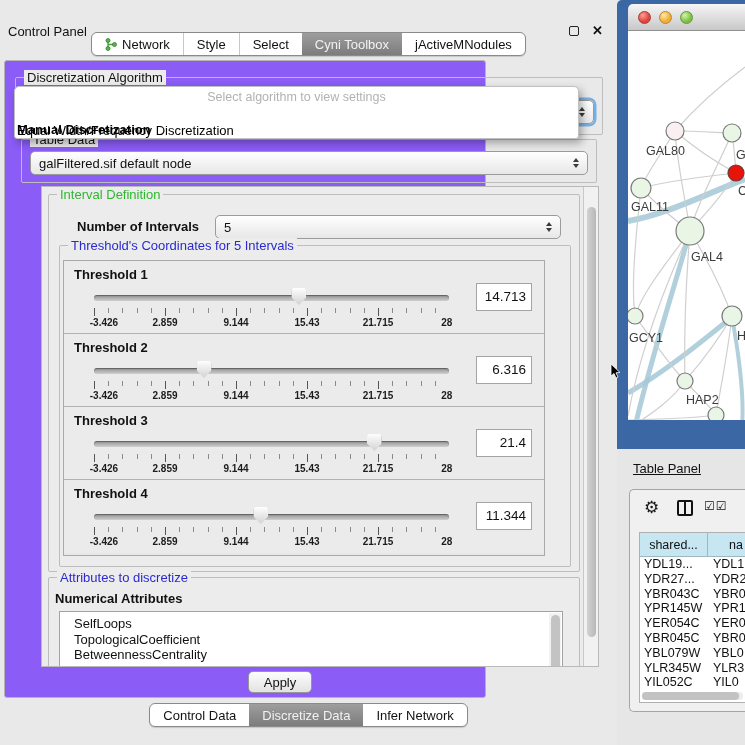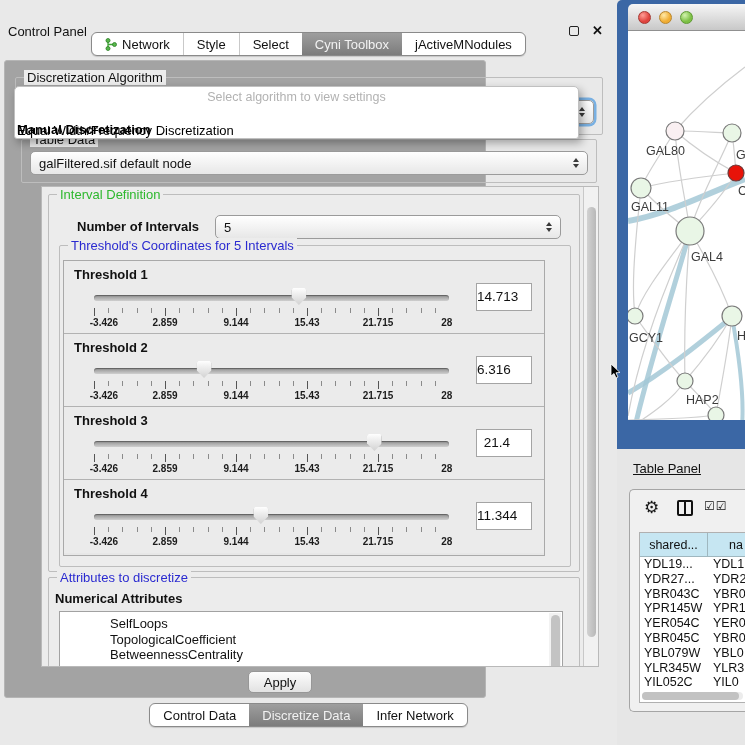--- a/index.html
+++ b/index.html
@@ -16,21 +16,21 @@
 
   .seg-wrap { position:absolute; left:0; width:617px; display:flex; justify-content:center; }
   .seg { display:inline-flex; height:24px; border:1px solid #8a8a8a; border-radius:6px; background:#fff; overflow:hidden; box-shadow:0 1px 1px rgba(0,0,0,.15); }
   .seg > div { display:flex; align-items:center; gap:5px; padding:0 13px; font-size:13px; color:#111; border-left:1px solid #c9c9c9; }
   .seg > div:first-child { border-left:none; }
   .seg > div.sel { background:linear-gradient(#9e9e9e,#7c7c7c); color:#f2f2f2; border-left:none; }
   .seg > div.sel + div { border-left:none; }
   .cp-tabs { top:32px; }
   .cp-bottom-tabs { top:703px; }
 
-  .cp-main { position:absolute; left:4px; top:60px; width:482px; height:638px; background:#a3a3a3; border:1px solid #b5b5b5; border-radius:3px; }
+  .cp-main { position:absolute; left:4px; top:60px; width:482px; height:638px; background:#8b5cf6; border:1px solid #b5b5b5; border-radius:3px; }
 
   .group { position:absolute; border:1px solid #bdbdbd; border-radius:2px; }
   .glabel { position:absolute; top:-8px; left:8px; padding:0 3px; background:#ececec; font-size:13px; color:#111; white-space:nowrap; }
   .glabel.green { color:#2eb82e; }
   .glabel.blue { color:#2a2ad0; }
 
   .combo { position:absolute; display:flex; align-items:center; height:24px; padding:0 8px;
            border:1px solid #9b9b9b; border-radius:5px; background:linear-gradient(#ffffff,#e7e7e7);
            font-size:13px; color:#111; }
   .spinner { margin-left:auto; display:flex; flex-direction:column; align-items:center; gap:2px; }
@@ -69,25 +69,25 @@
            clip-path:polygon(12% 0,88% 0,100% 15%,100% 55%,50% 100%,0 55%,0 15%); }
   .ticks-minor { position:absolute; left:0; top:21px; width:100%; height:5px;
            background:repeating-linear-gradient(90deg,#8a8a8a 0,#8a8a8a 1px,transparent 1px,transparent 4%); }
   .ticks-major { position:absolute; left:0; top:21px; width:100%; height:8px;
            background:repeating-linear-gradient(90deg,#555 0,#555 1px,transparent 1px,transparent 20%); }
   .tick-labels { position:absolute; left:0; top:30px; width:100%; height:12px; font-size:10px; font-weight:bold; color:#1c1c1c; }
   .tick-labels span { position:absolute; transform:translateX(-50%); white-space:nowrap; }
   .tick-labels span:first-child { transform:translateX(-15%); }
   .tick-labels span:last-child { transform:translateX(-70%); }
   .thr-value { position:absolute; right:12px; top:22px; width:56px; height:28px; background:#fff;
-           border:1px solid #a4a4a4; font-size:13.5px; color:#111; text-align:right; line-height:26px; padding-right:21px; }
+           border:1px solid #a4a4a4; font-size:13.5px; color:#111; text-align:right; line-height:26px; padding-right:5px; }
 
   .attr-group { left:6px; top:390px; width:532px; height:120px; }
   .attr-sub { position:absolute; left:6px; top:13px; font-size:13px; font-weight:bold; color:#111; }
-  .attr-list { position:absolute; left:10px; top:33px; width:504px; height:76px; background:#fff; border:1px solid #a2a2a2; overflow:hidden;padding-left:36px; }
+  .attr-list { position:absolute; left:10px; top:33px; width:504px; height:76px; background:#fff; border:1px solid #a2a2a2; overflow:hidden; }
   .attr-item { padding-left:14px; font-size:13px; color:#111; line-height:15.5px; }
   .attr-item:first-child { padding-top:4px; }
   .attr-vsb { position:absolute; right:1px; top:1px; width:12px; height:72px; background:#f2f2f2; }
   .attr-vsb .vthumb { position:absolute; left:1.5px; top:2px; width:9px; height:60px; background:#c3c3c3; border-radius:5px; }
 
   .vp-scrollbar { position:absolute; right:0; top:0; width:15px; height:100%; background:#f1f1f1; border-left:1px solid #c8c8c8; }
   .vp-scrollbar .vthumb { position:absolute; left:2.5px; top:20px; width:9px; height:430px;
            background:linear-gradient(90deg,#d2d2d2,#b8b8b8); border-radius:5px; }
 
   .apply-btn { position:absolute; left:243px; top:610px; width:64px; height:22px; display:flex; align-items:center; justify-content:center;

